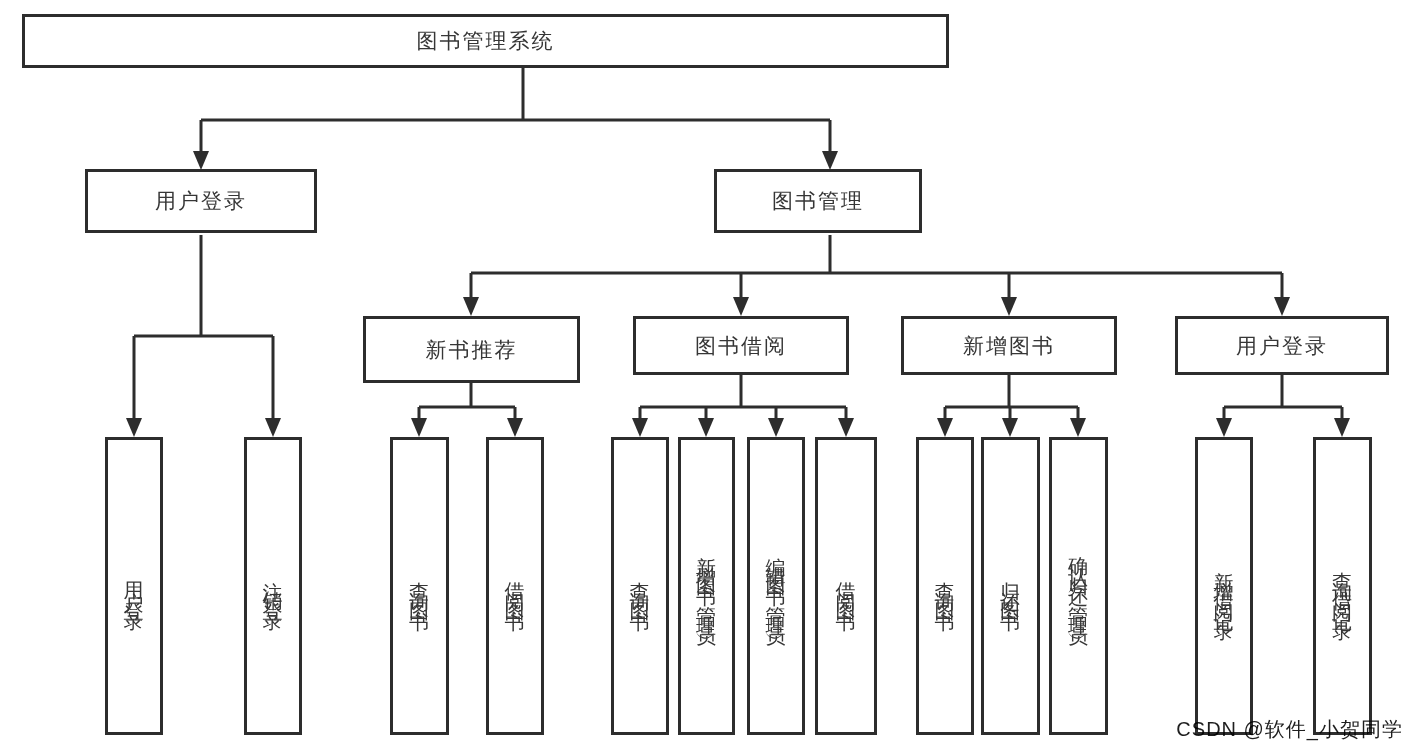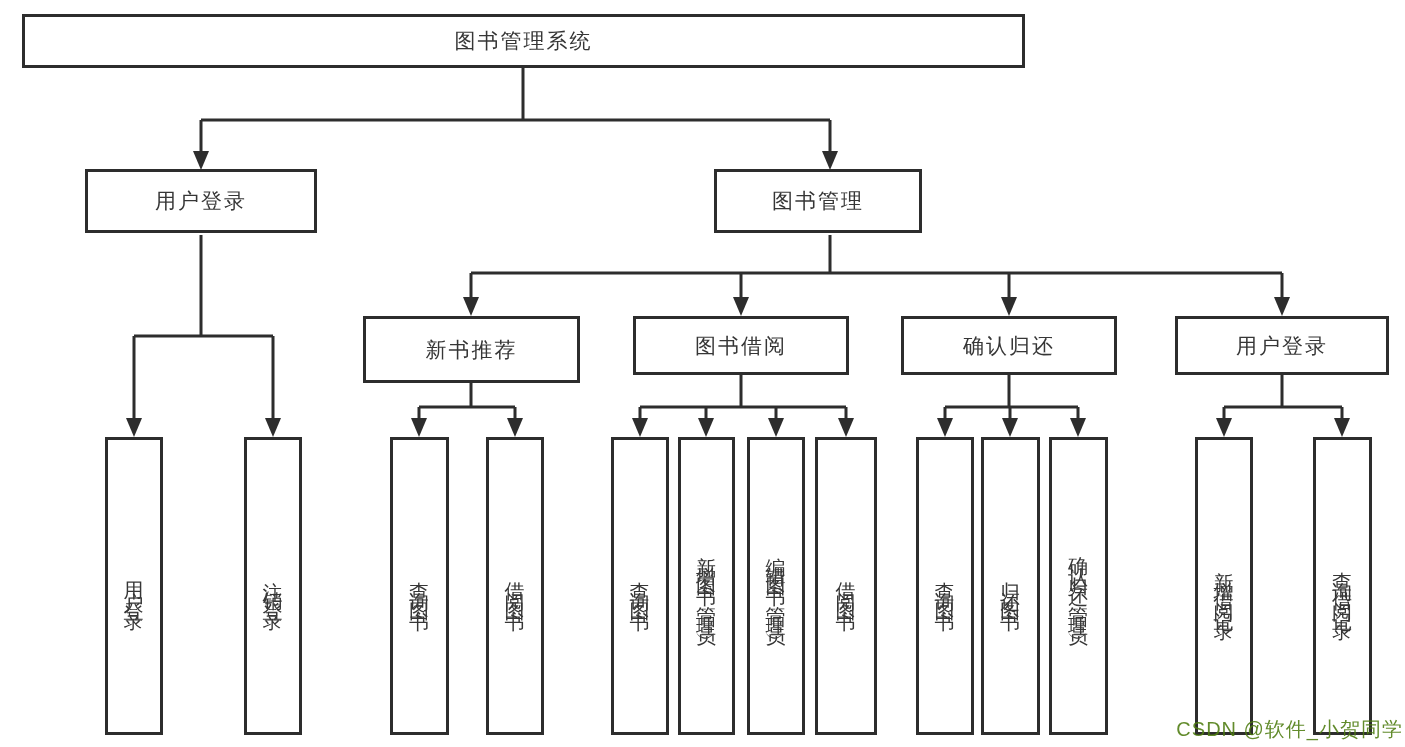--- a/index.html
+++ b/index.html
@@ -52,21 +52,21 @@
     line-height: 1;
     letter-spacing: 10px;
     white-space: nowrap;
   }
   #watermark {
     position: absolute;
     top: 716px;
     right: 2px;
     font-size: 20px;
     letter-spacing: 1px;
-    color: #4d7c0f;
+    color: #000000;
     opacity: 0.88;
     white-space: nowrap;
     z-index: 5;
   }
 </style>
 </head>
 <body>
 
 <div id="canvas">
 
@@ -106,39 +106,39 @@
       <polygon points="1002,418 1018,418 1010,437"></polygon>
       <polygon points="1070,418 1086,418 1078,437"></polygon>
     </g>
     <g>
       <path d="M1282 375 V407 M1224 407 H1342 M1224 407 V420 M1342 407 V420"></path>
       <polygon points="1216,418 1232,418 1224,437"></polygon>
       <polygon points="1334,418 1350,418 1342,437"></polygon>
     </g>
   </svg>
 
-  <div class="node" style="left:22px; top:14px; width:1003px; height:54px">
+  <div class="node" style="left:22px; top:14px; width:927px; height:54px">
     <span class="h-label">图书管理系统</span>
   </div>
 
   <div class="node" style="left:85px; top:169px; width:232px; height:64px">
     <span class="h-label">用户登录</span>
   </div>
   <div class="node" style="left:714px; top:169px; width:208px; height:64px">
     <span class="h-label">图书管理</span>
   </div>
 
   <div class="node" style="left:363px; top:316px; width:217px; height:67px">
     <span class="h-label">新书推荐</span>
   </div>
   <div class="node" style="left:633px; top:316px; width:216px; height:59px">
     <span class="h-label">图书借阅</span>
   </div>
   <div class="node" style="left:901px; top:316px; width:216px; height:59px">
-    <span class="h-label">确认归还</span>
+    <span class="h-label">新增图书</span>
   </div>
   <div class="node" style="left:1175px; top:316px; width:214px; height:59px">
     <span class="h-label">用户登录</span>
   </div>
 
   <div class="node" style="left:105px; top:437px; width:58px; height:298px">
     <span class="v-label">用户登录</span>
   </div>
   <div class="node" style="left:244px; top:437px; width:58px; height:298px">
     <span class="v-label">注销登录</span>

